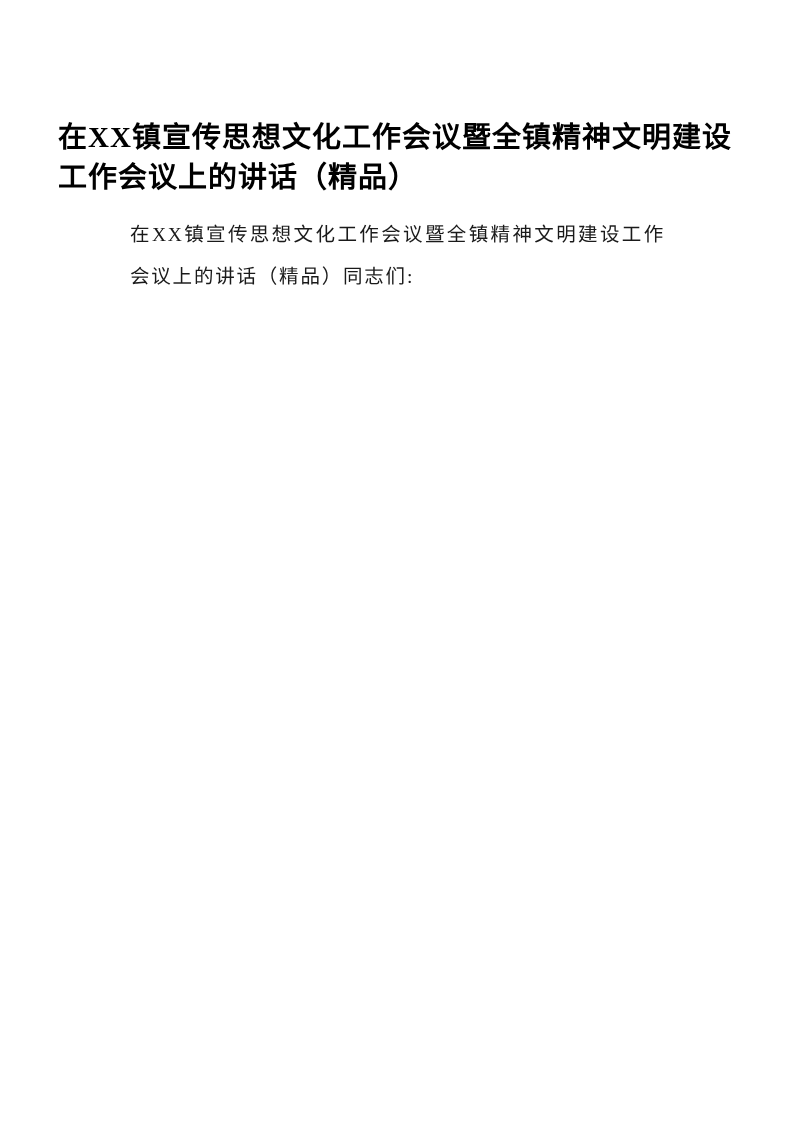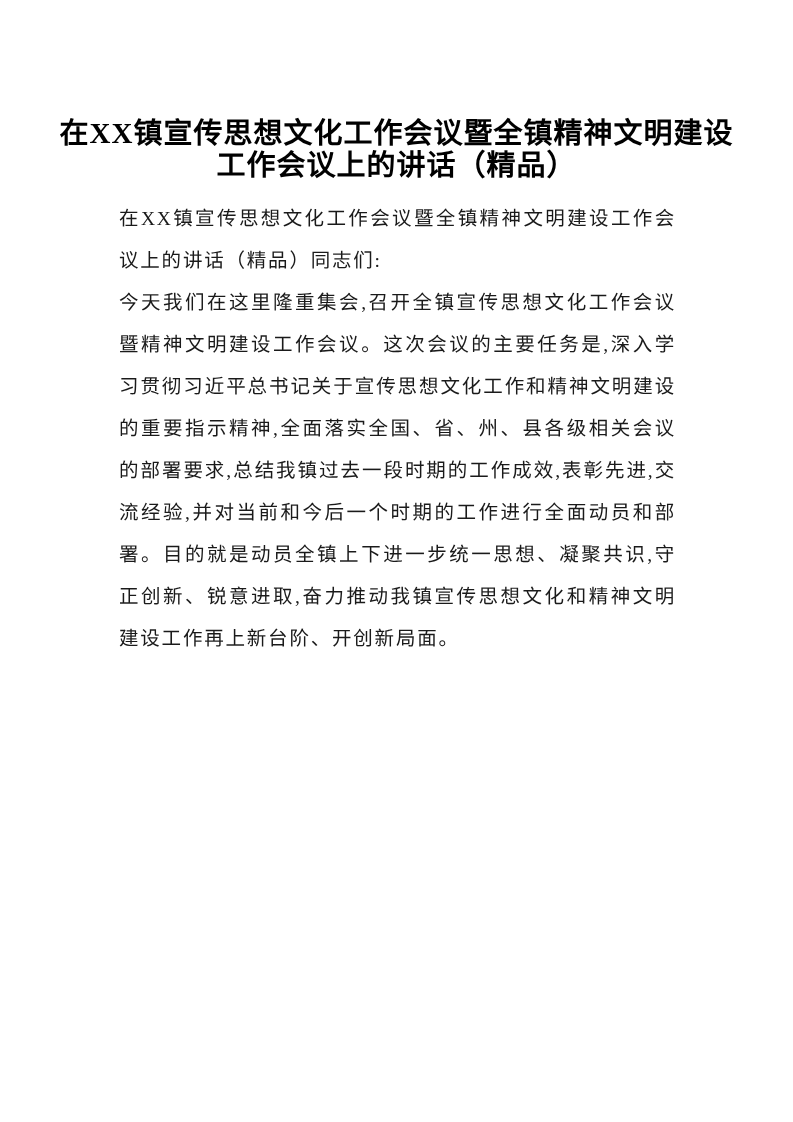--- a/index.html
+++ b/index.html
@@ -15,40 +15,38 @@
     background: #ffffff;
     overflow: hidden;
     font-family: "Liberation Serif", "DejaVu Serif", serif;
     color: #1a1a1a;
   }
   .doc-title {
     margin: 117px 58px 0 58px;
     font-size: 29px;
     font-weight: bold;
     color: #000000;
-    line-height: 32px;
-    text-align: center;
+    line-height: 40px;
     letter-spacing: 1px;
   }
   .doc-body {
     width: 557px;
     margin: 17px 117px 0 119px;
     font-size: 19.5px;
     line-height: 42px;
     letter-spacing: 1.8px;
     text-align: justify;
     text-justify: inter-character;
   }
   .doc-paragraph {
-    margin: 0;
+    margin: 11px;
     padding: 0;
   }
 </style>
 </head>
 <body>
 
 <div class="page">
   <h1 class="doc-title">在XX镇宣传思想文化工作会议暨全镇精神文明建设工作会议上的讲话（精品）</h1>
   <div class="doc-body">
     <p class="doc-paragraph">在XX镇宣传思想文化工作会议暨全镇精神文明建设工作会议上的讲话（精品）同志们:</p>
-    <p class="doc-paragraph">今天我们在这里隆重集会,召开全镇宣传思想文化工作会议暨精神文明建设工作会议。这次会议的主要任务是,深入学习贯彻习近平总书记关于宣传思想文化工作和精神文明建设的重要指示精神,全面落实全国、省、州、县各级相关会议的部署要求,总结我镇过去一段时期的工作成效,表彰先进,交流经验,并对当前和今后一个时期的工作进行全面动员和部署。目的就是动员全镇上下进一步统一思想、凝聚共识,守正创新、锐意进取,奋力推动我镇宣传思想文化和精神文明建设工作再上新台阶、开创新局面。</p>
   </div>
 </div>
 
 </body></html>

